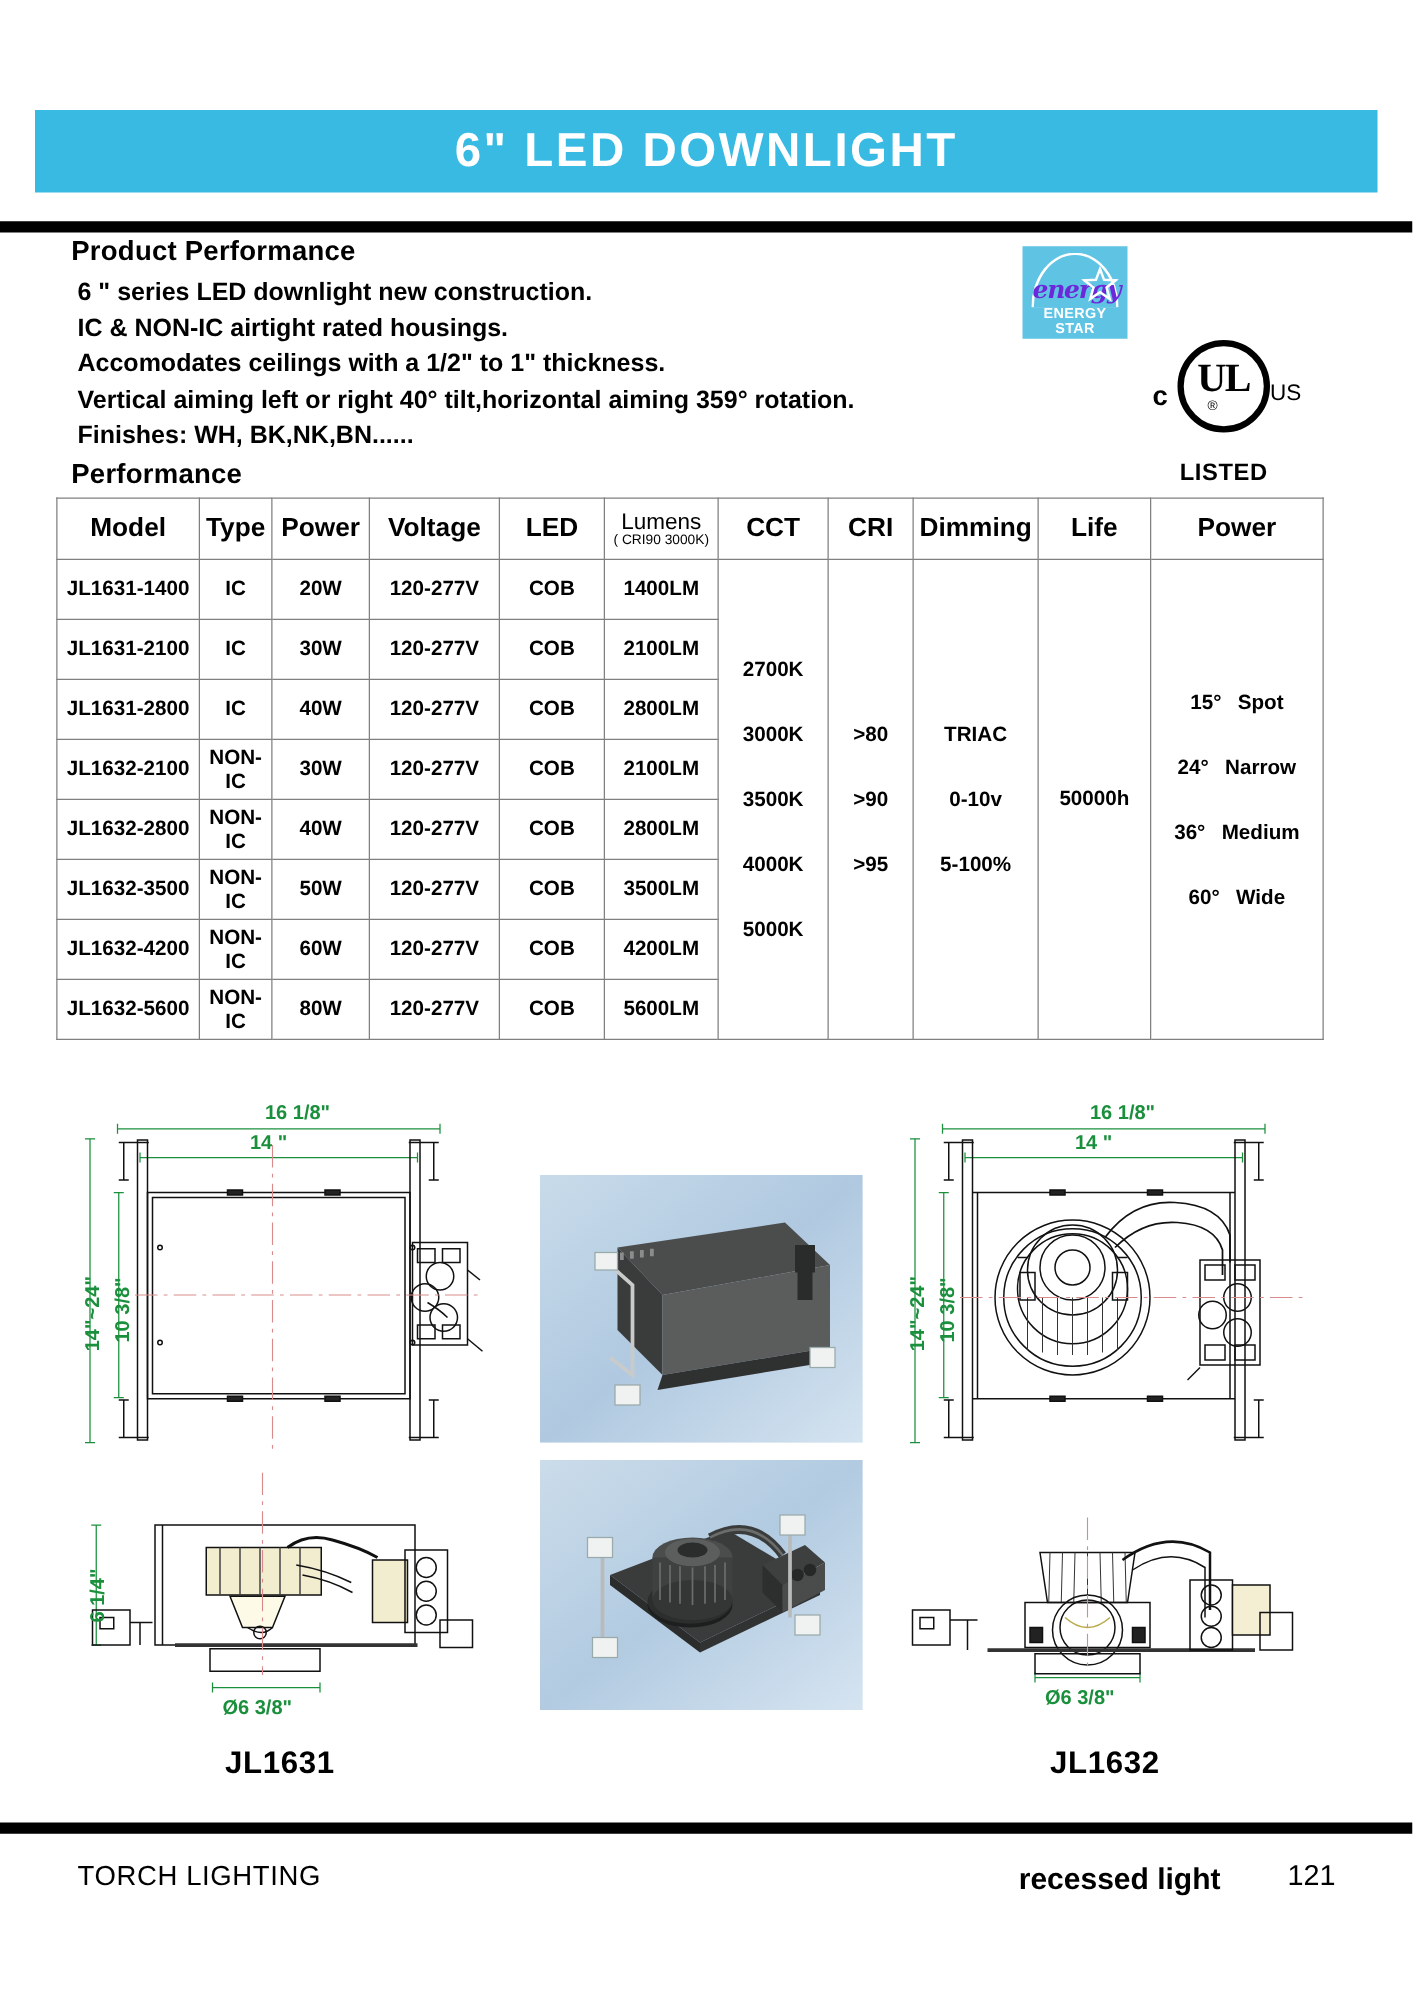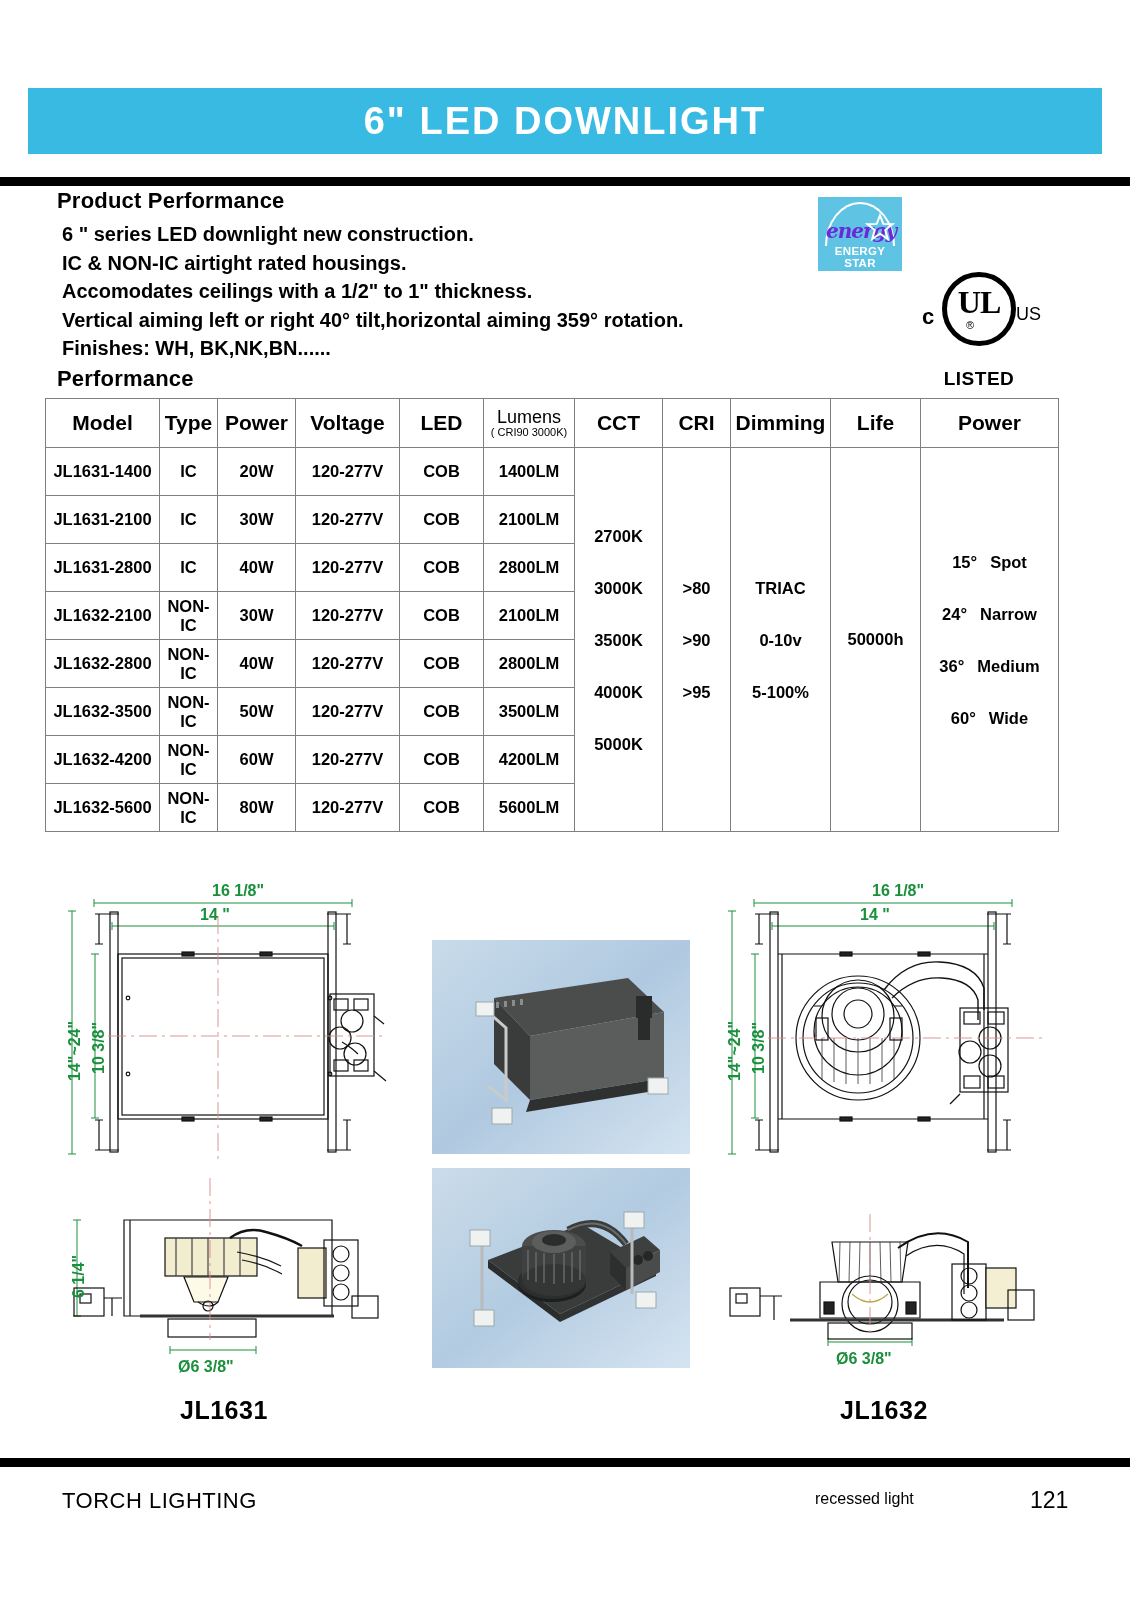--- a/index.html
+++ b/index.html
@@ -245,21 +245,22 @@
   
   .footer-left {
     position: absolute;
     left: 62px; top: 1488px;
     font-size: 22px;
     letter-spacing: .5px;
   }
   .footer-mid {
     position: absolute;
     left: 815px; top: 1490px;
-    font-size: 16px;
+    font-size: 24px;
+    font-weight: bold;
   }
   .footer-page {
     position: absolute;
     left: 1030px; top: 1487px;
     font-size: 23px;
     font-weight: normal;
   }
 
   svg.tech { display: block; }
 </style>

